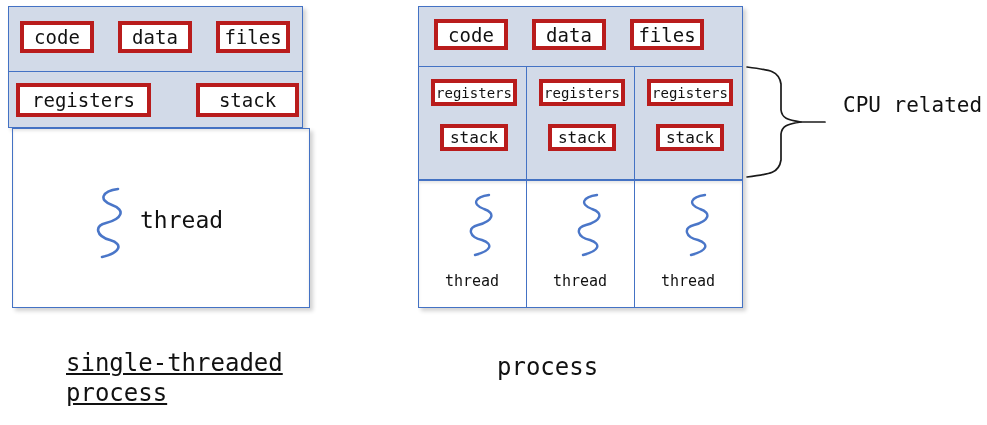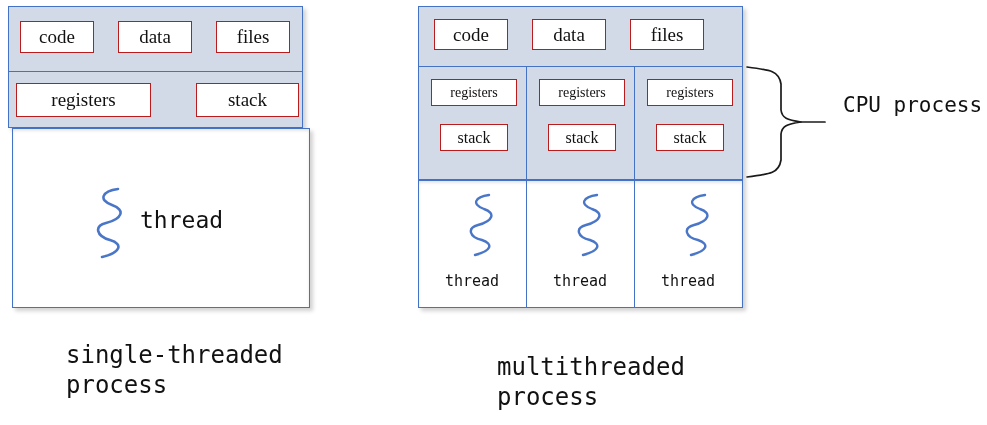--- a/index.html
+++ b/index.html
@@ -24,28 +24,27 @@
     box-shadow: 3px 3px 4px rgba(0,0,0,0.18);
   }
   .panel-blue { background: #d2dae8; }
   .panel-white { background: #ffffff; }
 
   
   .cell {
     position: absolute;
     box-sizing: border-box;
     background: #ffffff;
-    border: 1px solid #b91c1c;
+    border: 4px solid #b91c1c;
     display: flex;
     align-items: center;
     justify-content: center;
     color: #111111;
     letter-spacing: 0px;
     white-space: nowrap;
-    font-family: Liberation Serif, serif;
   }
 
   
   #st-top {
     left: 8px; top: 6px; width: 295px; height: 122px;
   }
   #st-divider {
     position: absolute;
     left: 8px; top: 71px; width: 295px; height: 1px;
     background: #4472c4;
@@ -152,21 +151,21 @@
   #cpu-label div { display: block; }
 
   
   .caption {
     position: absolute;
     font-size: 24px;
     line-height: 30px;
     color: #111111;
     white-space: nowrap;
   }
-  #caption-single { left: 66px;  top: 340px; }
+  #caption-single { left: 66px;  top: 348px; text-decoration: underline; }
   #caption-multi  { left: 497px; top: 352px; }
   .caption div { display: block; }
 </style>
 </head>
 <body>
 
 <div class="panel panel-blue" id="st-top"></div>
 <div id="st-divider"></div>
 
 <div class="cell st-cell" id="st-code">code</div>
@@ -216,23 +215,22 @@
 </svg>
 <svg class="mt-thread-wave" id="mt-wave-3" viewBox="0 0 32 66">
   <path d="M 23 3 C 9 5, 5 12, 18 17 C 30 21, 27 29, 12 33 C 1 36, 3 45, 16 48 C 28 52, 25 59, 9 63" fill="none" stroke="#4a76c8" stroke-width="2.4" stroke-linecap="round"></path>
 </svg>
 
 <div class="mt-thread-label" id="mt-tl-1">thread</div>
 <div class="mt-thread-label" id="mt-tl-2">thread</div>
 <div class="mt-thread-label" id="mt-tl-3">thread</div>
 
 <div class="caption" id="caption-multi">
-  <div>multithreaded</div>
   <div>process</div>
 </div>
 
 <svg id="cpu-brace" viewBox="0 0 82 120">
   <path d="M 2 5 C 26 8, 34 9, 36 22 L 36 48 C 37 56, 42 58, 56 60 C 42 62, 37 64, 36 72 L 36 98 C 34 111, 26 112, 2 115" fill="none" stroke="#1a1a1a" stroke-width="1.7" stroke-linecap="round" stroke-linejoin="round"></path>
   <path d="M 56 60 L 80 60" fill="none" stroke="#1a1a1a" stroke-width="1.7" stroke-linecap="round"></path>
 </svg>
 <div id="cpu-label">
-  <div>CPU process</div>
+  <div>CPU related</div>
 </div>
 
 </body></html>

